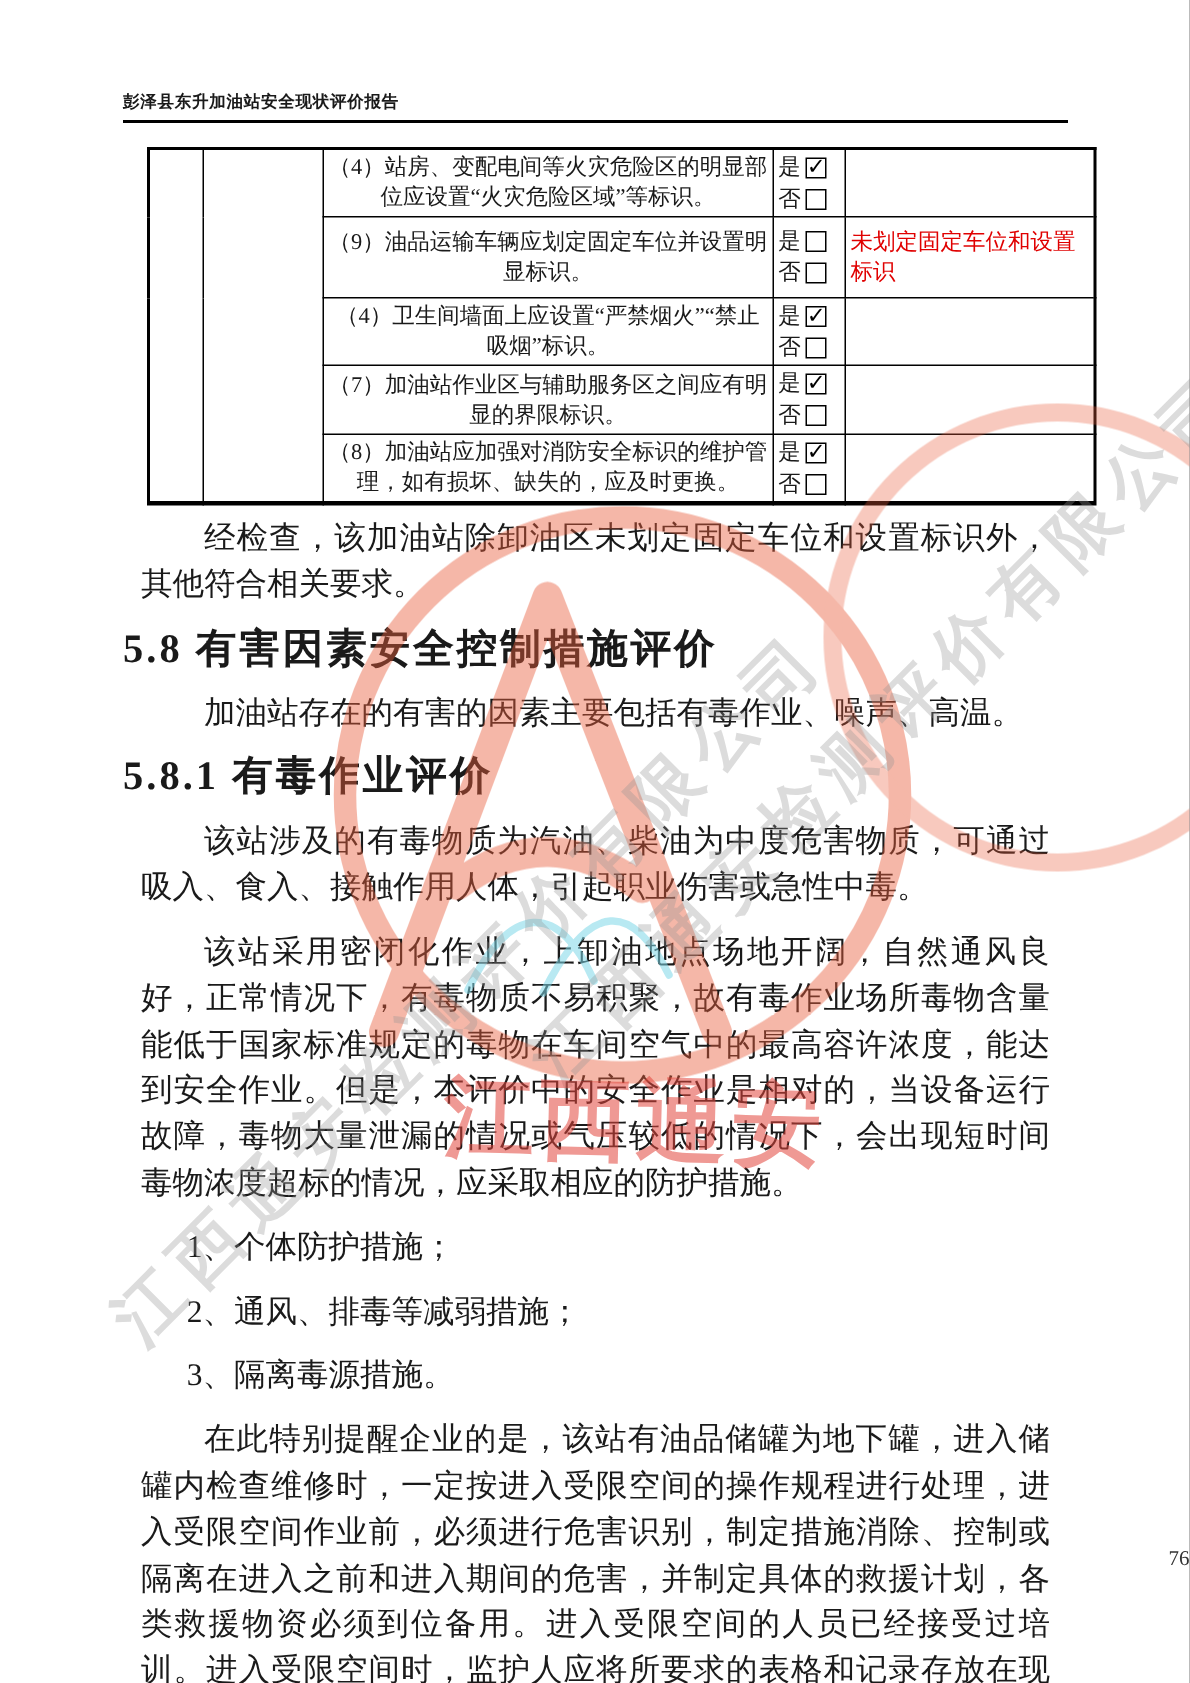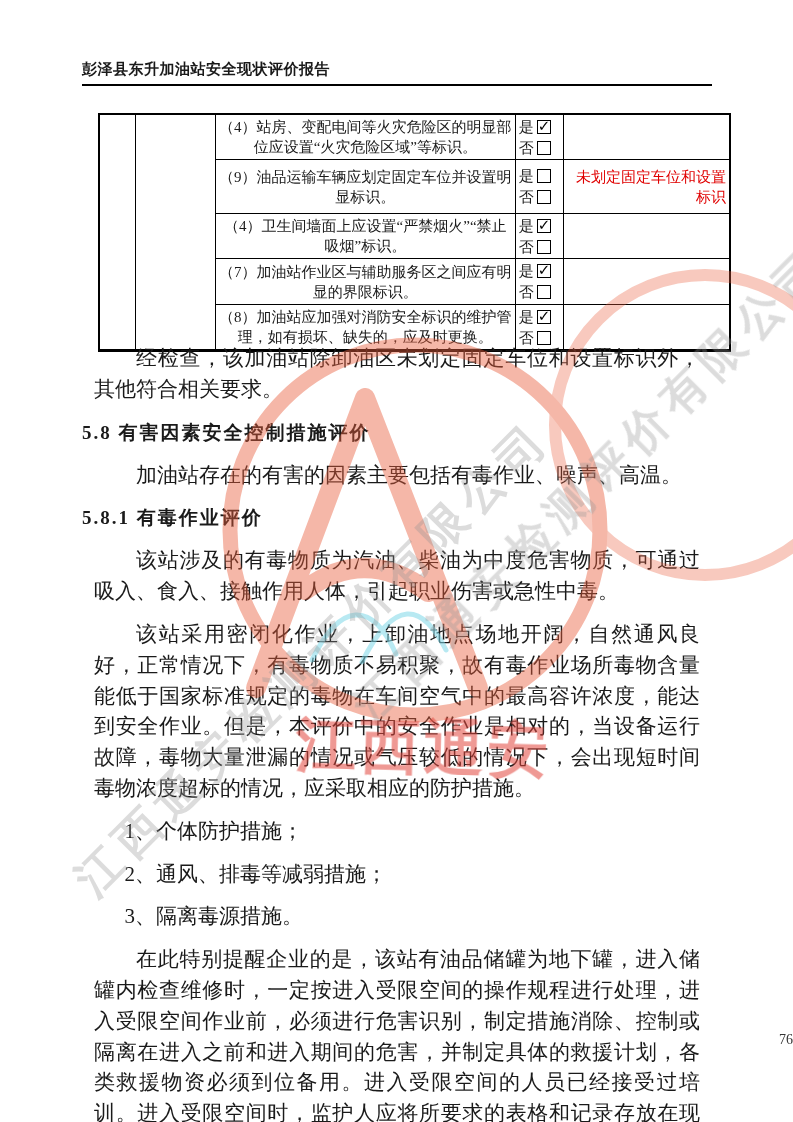--- a/index.html
+++ b/index.html
@@ -6,57 +6,57 @@
   .page {
     position:relative; width:793px; height:1122px; margin:0 auto;
     background:#ffffff; overflow:hidden;
     font-family:"Liberation Serif","DejaVu Serif",serif; color:#1a1a1a;
   }
 
   
   .header {
     position:absolute; left:82px; top:60px; width:630px;
     display:flex; justify-content:space-between; align-items:flex-end;
-    font-size:15px; font-weight:bold; letter-spacing:0.5px;
+    font-size:11px; font-weight:bold; letter-spacing:0.5px;
     border-bottom:2px solid #000; padding-bottom:5px;
   }
 
   
   table.checklist {
-    position:absolute; left:98px; top:113px;
+    position:absolute; left:98px; top:98px;
     border-collapse:collapse; table-layout:fixed; width:633px;
     font-size:15px; line-height:20px;
     border:2px solid #000; border-bottom:3px solid #000;
   }
   table.checklist td { border:1px solid #000; padding:1px 3px; vertical-align:middle; }
   td.spacer { border-top:2px solid #000; border-bottom:3px solid #000; }
   td.spacer-l { border-left:2px solid #000; }
   td.item { text-align:center; }
   td.cbcell { text-align:left; padding-left:5px; white-space:nowrap; }
-  td.remark { text-align:right; color:#e00000; }
+  td.remark { text-align:left; color:#e00000; }
   .cbline { display:flex; align-items:center; gap:3px; height:21px; }
   .box {
     display:inline-block; width:12px; height:12px;
     border:1.6px solid #000; position:relative; background:#fff;
     font-family:"DejaVu Sans",sans-serif;
   }
   .box.checked::after {
     content:"✓"; position:absolute; left:0px; top:-5px;
     font-size:15px; font-weight:bold; color:#000;
   }
 
   
   .content {
     position:absolute; left:82px; top:331px; width:630px;
     font-size:21px; line-height:30.8px; text-align:justify;
   }
   .content p { margin:12px; text-indent:2em; }
   .content p.li { text-indent:1.45em; }
   .h2, .h3 {
-    font-size:19px; font-weight:bold; letter-spacing:2px;
+    font-size:27px; font-weight:bold; letter-spacing:2px;
     margin:5px 0 1px 0; line-height:31px;
   }
 
   
   .pagenum {
     position:absolute; left:0; top:1032px; width:100%;
     text-align:right; font-size:14px; color:#333;
   }
 
   

